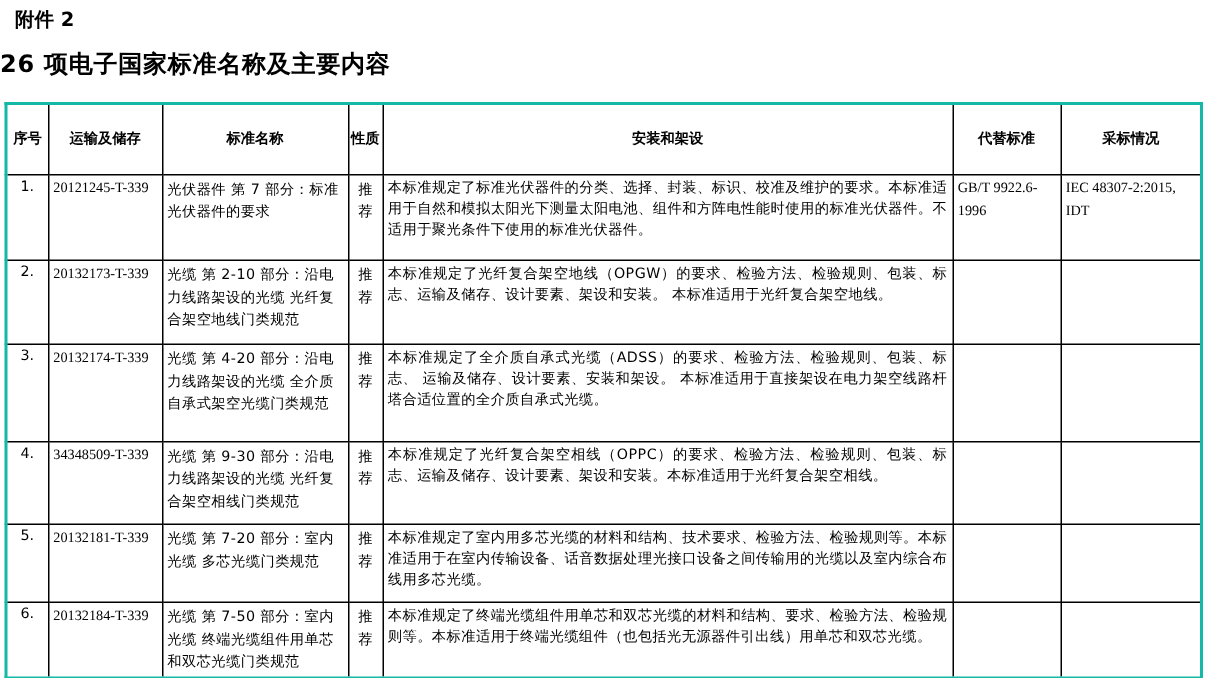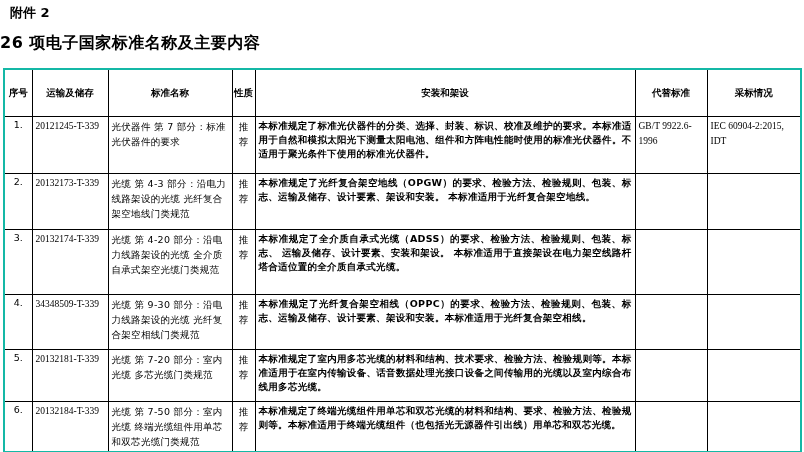--- a/index.html
+++ b/index.html
@@ -61,21 +61,21 @@
     line-height: 1.5;
   }
   td.c-seq { text-align: center; padding-left: 1px; padding-right: 1px; }
   td.c-plan, td.c-repl, td.c-adopt {
     font-family: Liberation Serif, serif;
     font-size: 9px;
     line-height: 1.6;
   }
   td.c-name { line-height: 1.6; letter-spacing: 0.3px; }
   td.c-nat  { text-align: center; line-height: 1.6; padding-left: 0; padding-right: 0; }
-  td.c-cont { line-height: 1.5; letter-spacing: 0.3px; text-align: justify; font-weight: bold; }
+  td.c-cont { line-height: 1.5; letter-spacing: 0.3px; text-align: justify; }
 </style>
 </head>
 <body>
 
 <div class="page">
 
   <div class="attachment">附件 2</div>
 
   <div class="doc-title">26 项电子国家标准名称及主要内容</div>
 
@@ -101,26 +101,26 @@
       </tr>
     </thead>
     <tbody>
       <tr style="height:57px">
         <td class="c-seq">1.</td>
         <td class="c-plan">20121245-T-339</td>
         <td class="c-name">光伏器件 第 7 部分：标准光伏器件的要求</td>
         <td class="c-nat">推荐</td>
         <td class="c-cont">本标准规定了标准光伏器件的分类、选择、封装、标识、校准及维护的要求。本标准适用于自然和模拟太阳光下测量太阳电池、组件和方阵电性能时使用的标准光伏器件。不适用于聚光条件下使用的标准光伏器件。</td>
         <td class="c-repl">GB/T 9922.6-1996</td>
-        <td class="c-adopt">IEC 60904-2:2015, IDT</td>
+        <td class="c-adopt">IEC 48307-2:2015, IDT</td>
       </tr>
       <tr style="height:56px">
         <td class="c-seq">2.</td>
         <td class="c-plan">20132173-T-339</td>
-        <td class="c-name">光缆 第 4-3 部分：沿电力线路架设的光缆 光纤复合架空地线门类规范</td>
+        <td class="c-name">光缆 第 2-10 部分：沿电力线路架设的光缆 光纤复合架空地线门类规范</td>
         <td class="c-nat">推荐</td>
         <td class="c-cont">本标准规定了光纤复合架空地线（OPGW）的要求、检验方法、检验规则、包装、标志、运输及储存、设计要素、架设和安装。 本标准适用于光纤复合架空地线。</td>
         <td class="c-repl"></td>
         <td class="c-adopt"></td>
       </tr>
       <tr style="height:65px">
         <td class="c-seq">3.</td>
         <td class="c-plan">20132174-T-339</td>
         <td class="c-name">光缆 第 4-20 部分：沿电力线路架设的光缆 全介质自承式架空光缆门类规范</td>
         <td class="c-nat">推荐</td>

